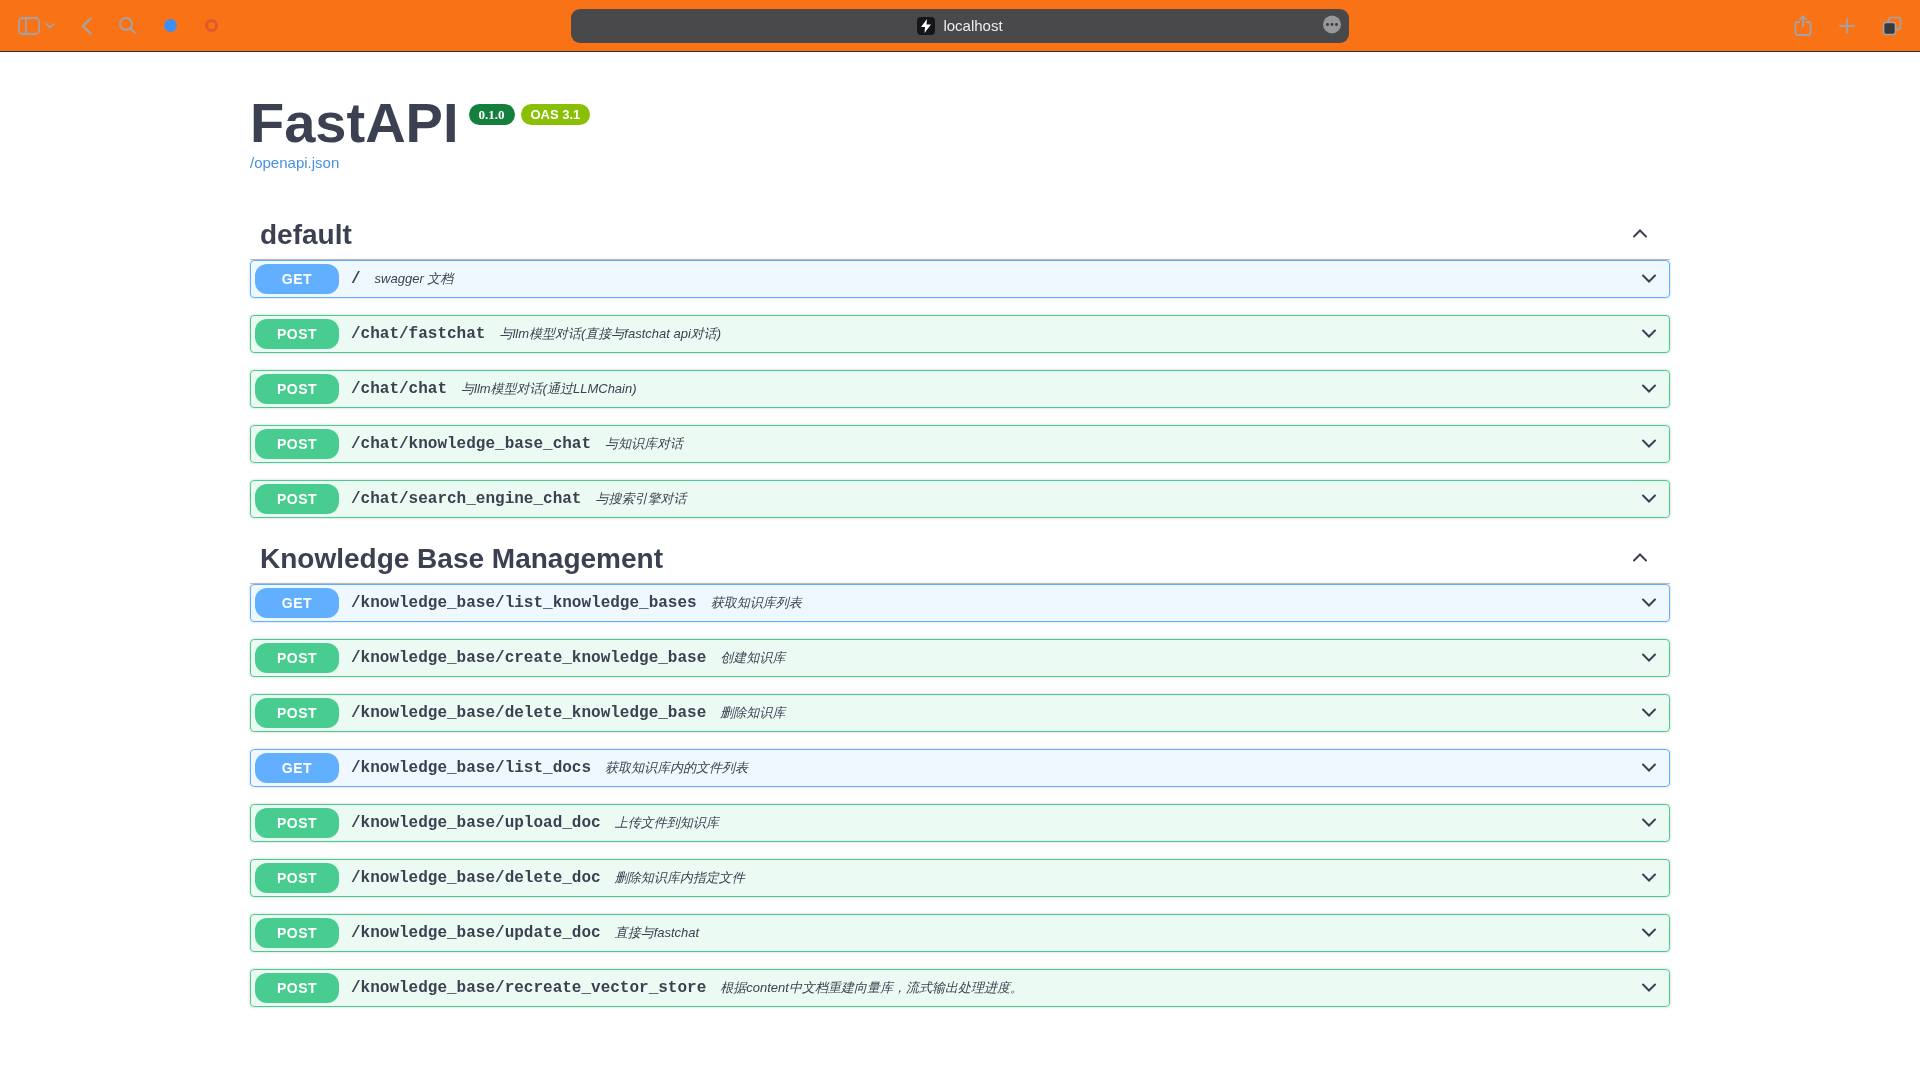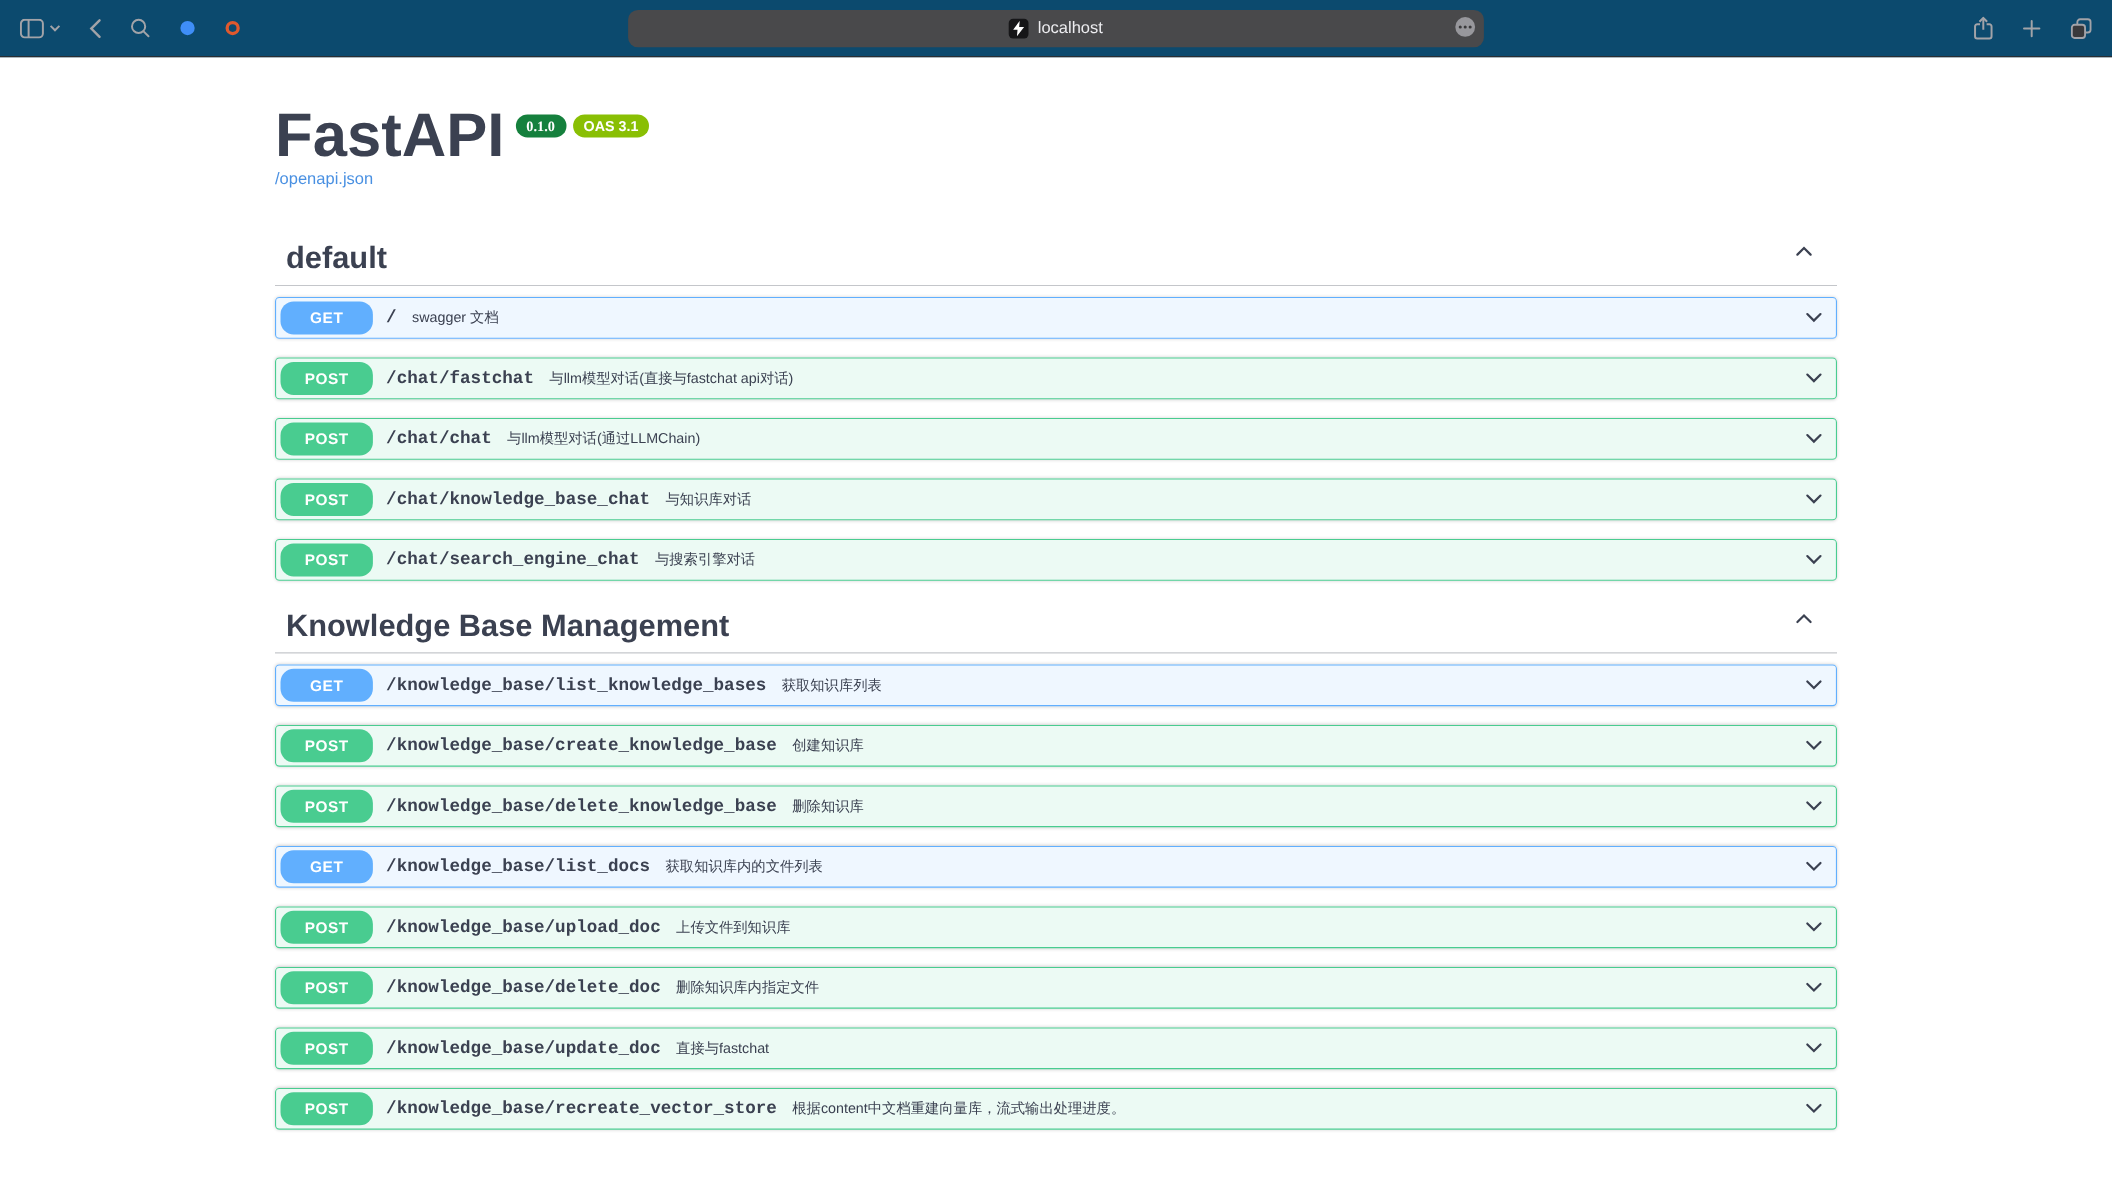--- a/index.html
+++ b/index.html
@@ -1,20 +1,20 @@
 <!DOCTYPE html>
 <html><head>
 <meta charset="utf-8">
 <style>
   * { box-sizing: border-box; }
   html, body { margin: 0; padding: 0; width: 1920px; height: 1080px; overflow: hidden; background: #fff;
     font-family: "Liberation Sans", sans-serif; }
 
   
-  .browser-chrome { position: relative; height: 52px; background: #0c4a6e; display: flex; align-items: center;
+  .browser-chrome { position: relative; height: 52px; background: #f97316; display: flex; align-items: center;
     padding: 0 18px; border-bottom: 1px solid #2c2c2e; }
   .chrome-left, .chrome-right { display: flex; align-items: center; gap: 26px; z-index: 2; }
   .chrome-right { margin-left: auto; }
   .toolbar-btn { background: none; border: none; padding: 0; margin: 0; display: flex; align-items: center; gap: 5px;
     color: #a2a3a8; cursor: pointer; }
   .toolbar-btn svg { display: block; }
 
   .url-field { position: absolute; left: 50%; top: 50%; transform: translate(-50%,-50%); width: 778px; height: 34px;
     background: #49494b; border-radius: 9px; display: flex; align-items: center; justify-content: center; gap: 8px;
     color: #ededf0; font-size: 15px; cursor: text; }
@@ -31,37 +31,37 @@
   .title-row { display: flex; align-items: flex-start; gap: 10px; }
   .api-title { margin: 0; font-size: 56px; line-height: 53px; font-weight: 700; color: #3b4151; }
   .badges { display: flex; gap: 6px; margin-top: 8px; }
   .badge { border-radius: 57px; color: #fff; font-size: 13px; font-weight: 700; padding: 3px 10px; line-height: 15px;
     text-decoration: none; }
   .badge.version { background: #15803d; font-family: Liberation Serif, serif; }
   .badge.oas { background: #89bf04; }
   .spec-link { display: inline-block; margin-top: 4px; font-size: 15px; line-height: 20px; color: #4990e2;
     text-decoration: none; }
 
-  .opblock-tag { display: flex; align-items: flex-start; justify-content: space-between;
-    padding: 8px 20px 8px 10px; border-bottom: 1px solid rgba(59,65,81,.3); margin-bottom: 10px; cursor: pointer; }
+  .opblock-tag { display: flex; align-items: center; justify-content: space-between;
+    padding: 8px 20px 8px 10px; border-bottom: 1px solid rgba(59,65,81,.3); cursor: pointer; }
   .opblock-tag h3 { margin: 0; font-size: 28px; line-height: 32px; font-weight: 700; color: #3b4151; }
   .expand-btn { background: none; border: none; padding: 0; margin: 0; cursor: pointer; display: flex;
     align-items: center; }
 
   .opblock { display: flex; align-items: center; height: 38px; border: 1px solid; border-radius: 4px;
     margin-bottom: 17px; box-shadow: 0 0 3px rgba(0,0,0,.19); padding: 0 10px 0 4px; cursor: pointer; }
   .op-get  { background: rgba(97,175,254,.1);  border-color: #61affe; }
   .op-post { background: rgba(73,204,144,.1); border-color: #49cc90; }
   .method-badge { min-width: 84px; padding: 7px 0; border-radius: 12px; text-align: center; font-size: 14px;
     font-weight: 700; color: #fff; letter-spacing: .5px; }
   .op-get  .method-badge { background: #61affe; }
   .op-post .method-badge { background: #49cc90; }
   .op-path { margin-left: 12px; font-family: "Liberation Mono", "DejaVu Sans Mono", monospace; font-weight: 700;
     font-size: 16px; color: #3b4151; }
-  .op-desc { margin-left: 14px; font-size: 13px; color: #3b4151; }
+  .op-desc { margin-left: 14px; font-size: 13px; color: #3b4151; font-style: italic; }
   .opblock .expand-btn { margin-left: auto; }
 </style>
 </head>
 <body>
 
 <header class="browser-chrome">
   <div class="chrome-left">
     <button class="toolbar-btn">
       <span>
         <svg width="22" height="18" viewBox="0 0 22 18" stroke="currentColor" fill="none">

